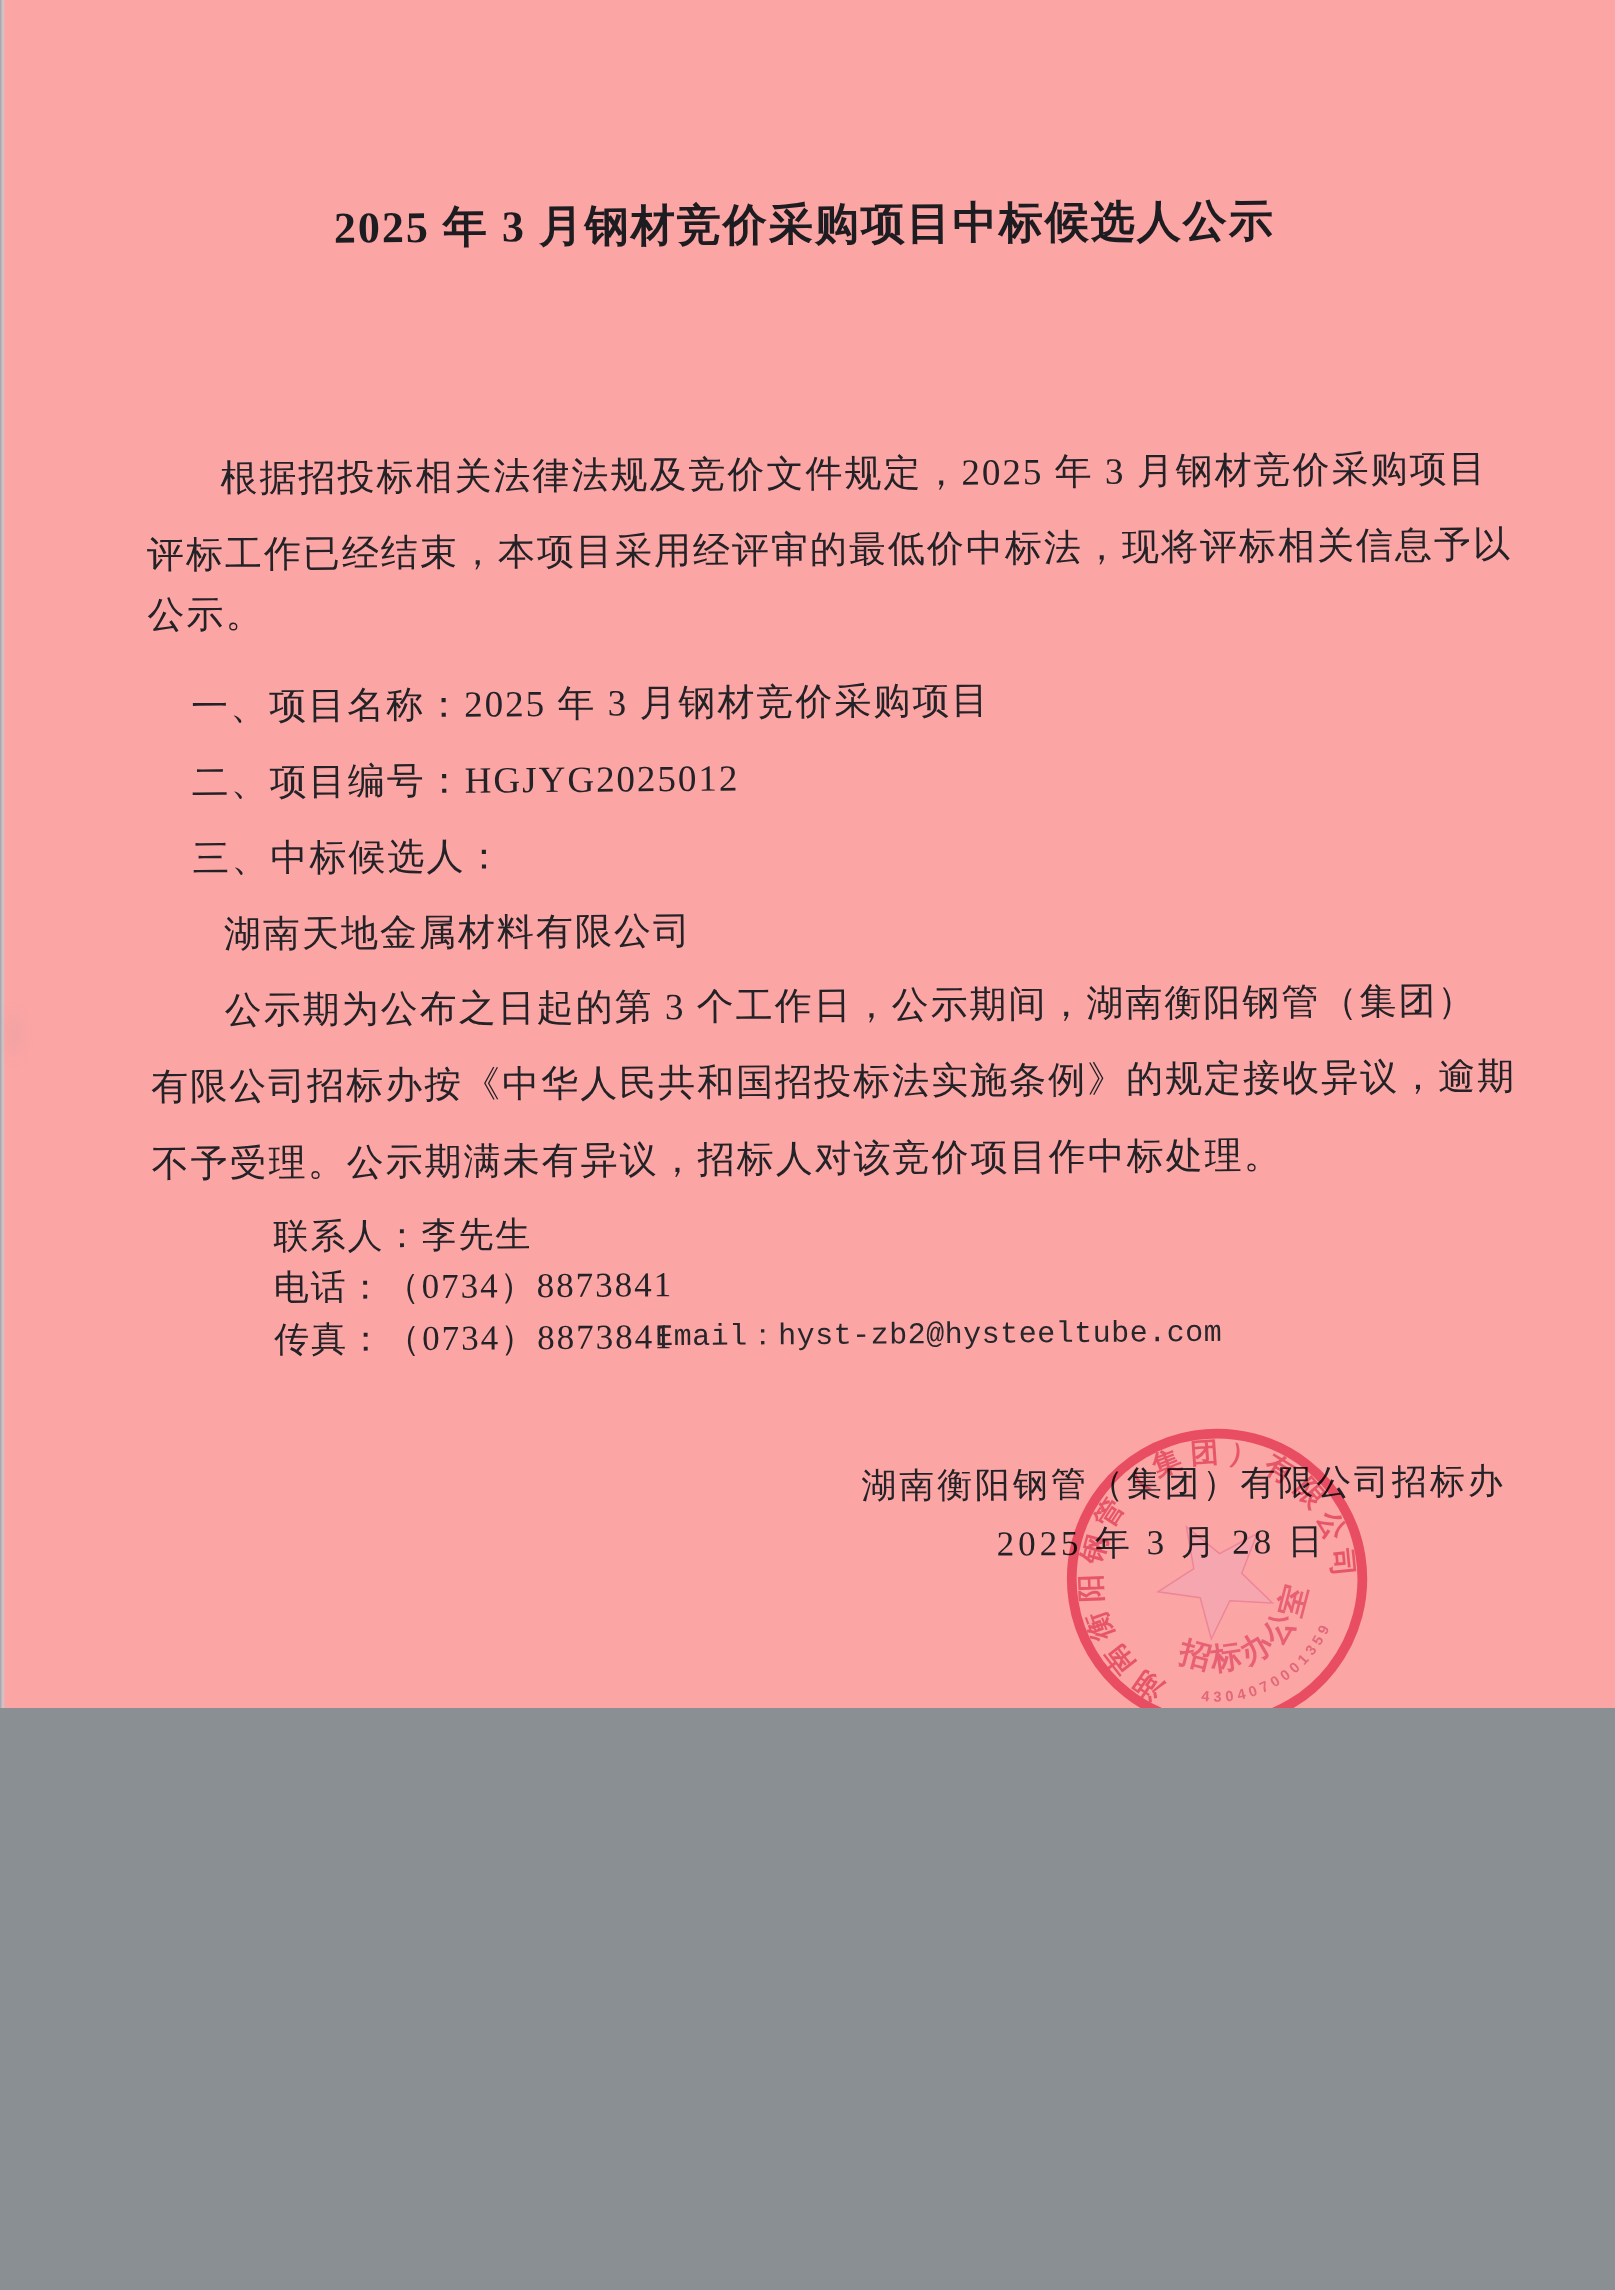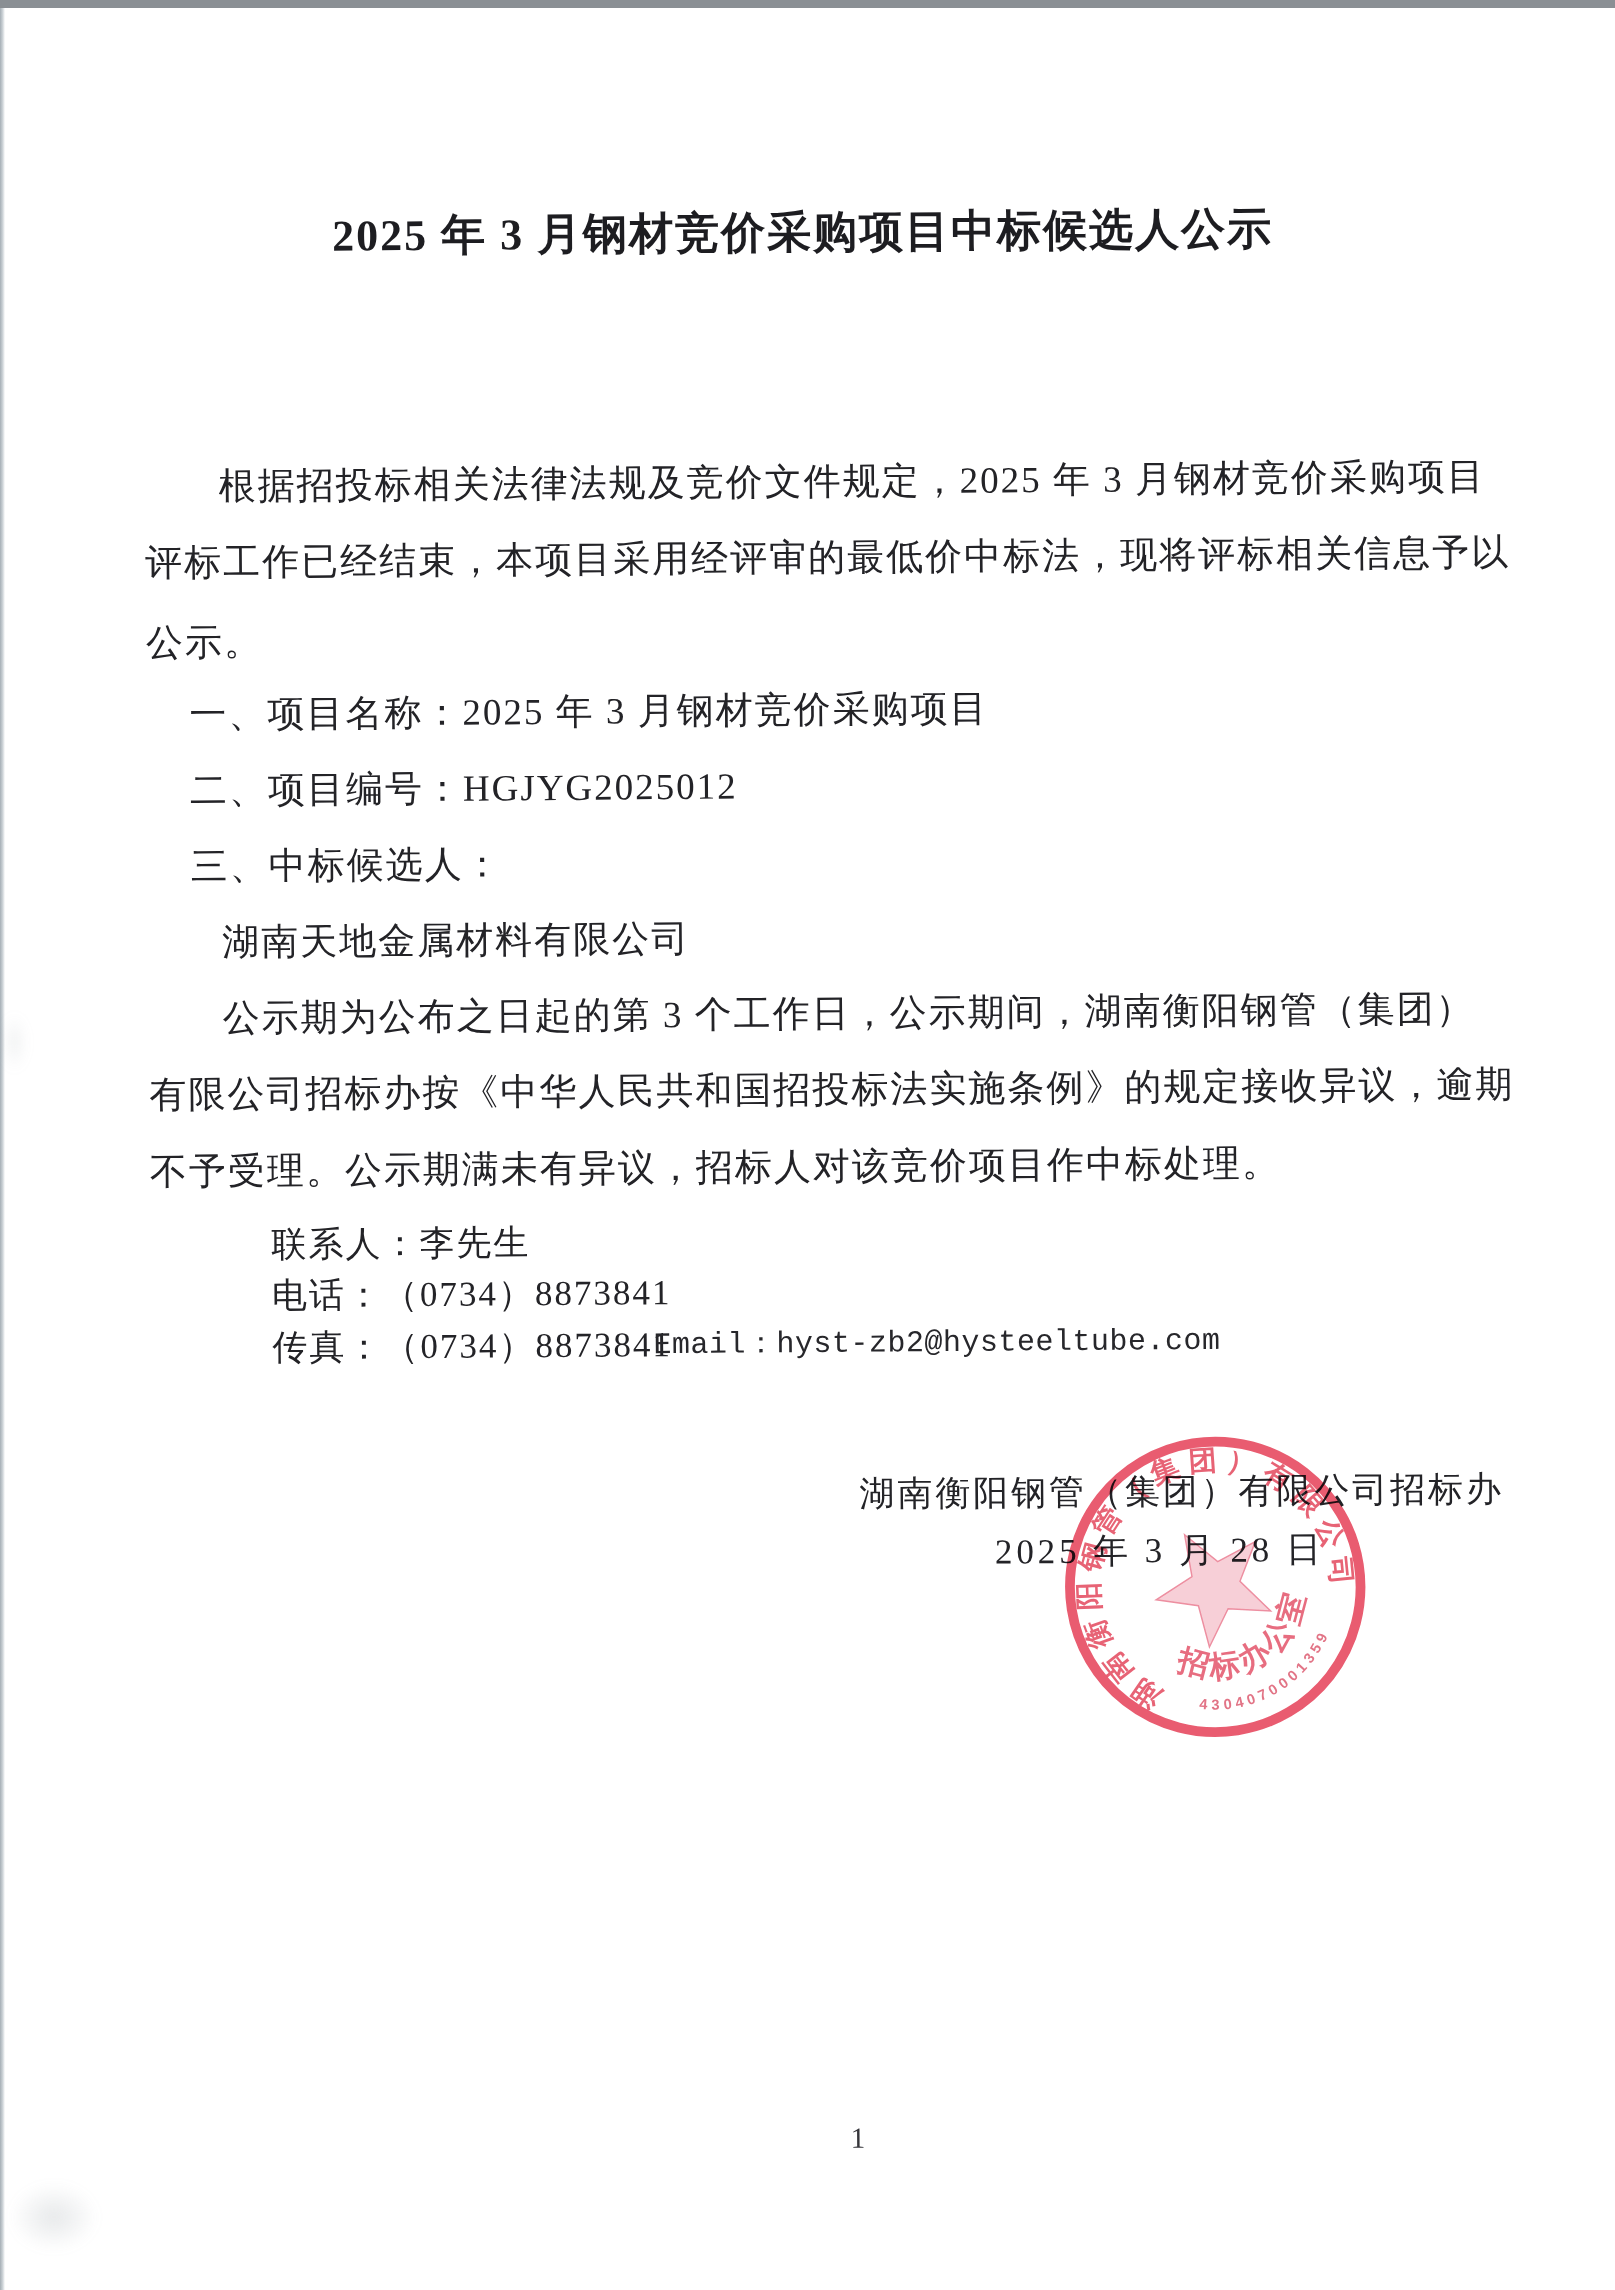--- a/index.html
+++ b/index.html
@@ -1,20 +1,20 @@
 <!DOCTYPE html>
 <html><head>
 <meta charset="utf-8">
 <style>
   html,body{margin:0;padding:0;background:#8a8f94;}
   .page{
     position:relative;
-    width:1616px;height:2283px;
-    margin:8px auto;
-    background:#ffffff;
+    width:1616px;height:1708px;
+    margin:0 auto;
+    background:#fca5a5;
     overflow:hidden;
     font-family:"Liberation Serif","DejaVu Serif",serif;
     color:#232327;
   }
   .scan-edge{
     position:absolute;left:0;top:0;width:4.9px;height:100%;
     background:linear-gradient(to right,#95a0a8,#c6cdd2 55%,rgba(255,255,255,0));
     opacity:.85;
   }
   .smudge{position:absolute;border-radius:50%;filter:blur(5.9px);pointer-events:none;}
@@ -90,21 +90,21 @@
   <div class="scan-edge"></div>
   <div class="smudge s1"></div>
   <div class="smudge s2"></div>
 
   <div class="content">
 
     <h1 class="title">2025 年 3 月钢材竞价采购项目中标候选人公示</h1>
 
     <div class="line indent" style="top:436px">根据招投标相关法律法规及竞价文件规定，2025 年 3 月钢材竞价采购项目</div>
     <div class="line" style="top:512px">评标工作已经结束，本项目采用经评审的最低价中标法，现将评标相关信息予以</div>
-    <div class="line" style="top:592px">公示。</div>
+    <div class="line" style="top:572px">公示。</div>
 
     <div class="line items" style="top:664px">一、项目名称：2025 年 3 月钢材竞价采购项目</div>
     <div class="line items" style="top:740px">二、项目编号：HGJYG2025012</div>
     <div class="line items" style="top:816px">三、中标候选人：</div>
     <div class="line cand" style="top:892px">湖南天地金属材料有限公司</div>
 
     <div class="line indent" style="top:968px">公示期为公布之日起的第 3 个工作日，公示期间，湖南衡阳钢管（集团）</div>
     <div class="line" style="top:1044px">有限公司招标办按《中华人民共和国招投标法实施条例》的规定接收异议，逾期</div>
     <div class="line" style="top:1121px">不予受理。公示期满未有异议，招标人对该竞价项目作中标处理。</div>
 

